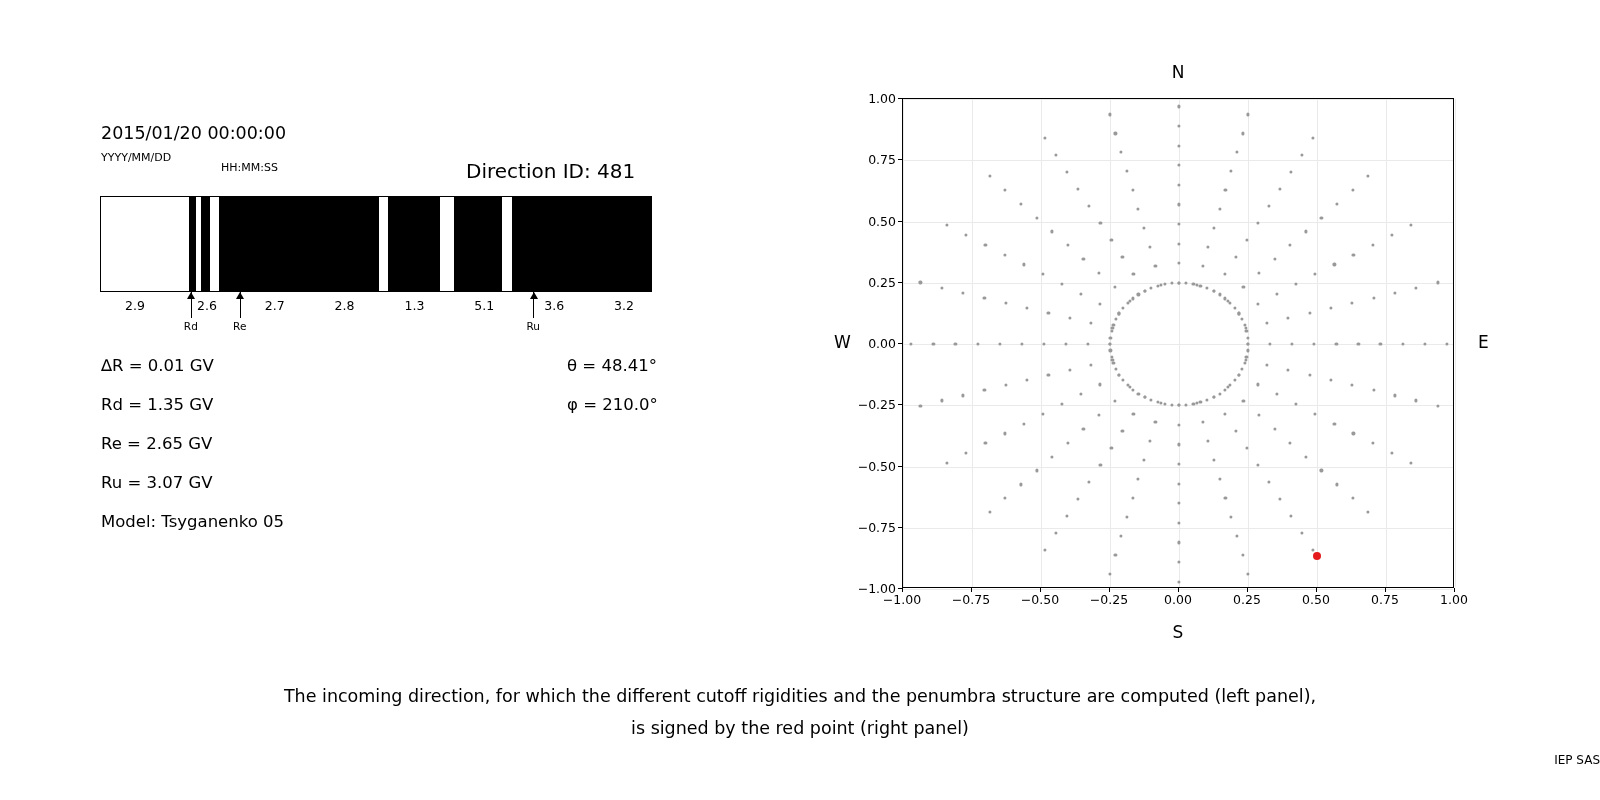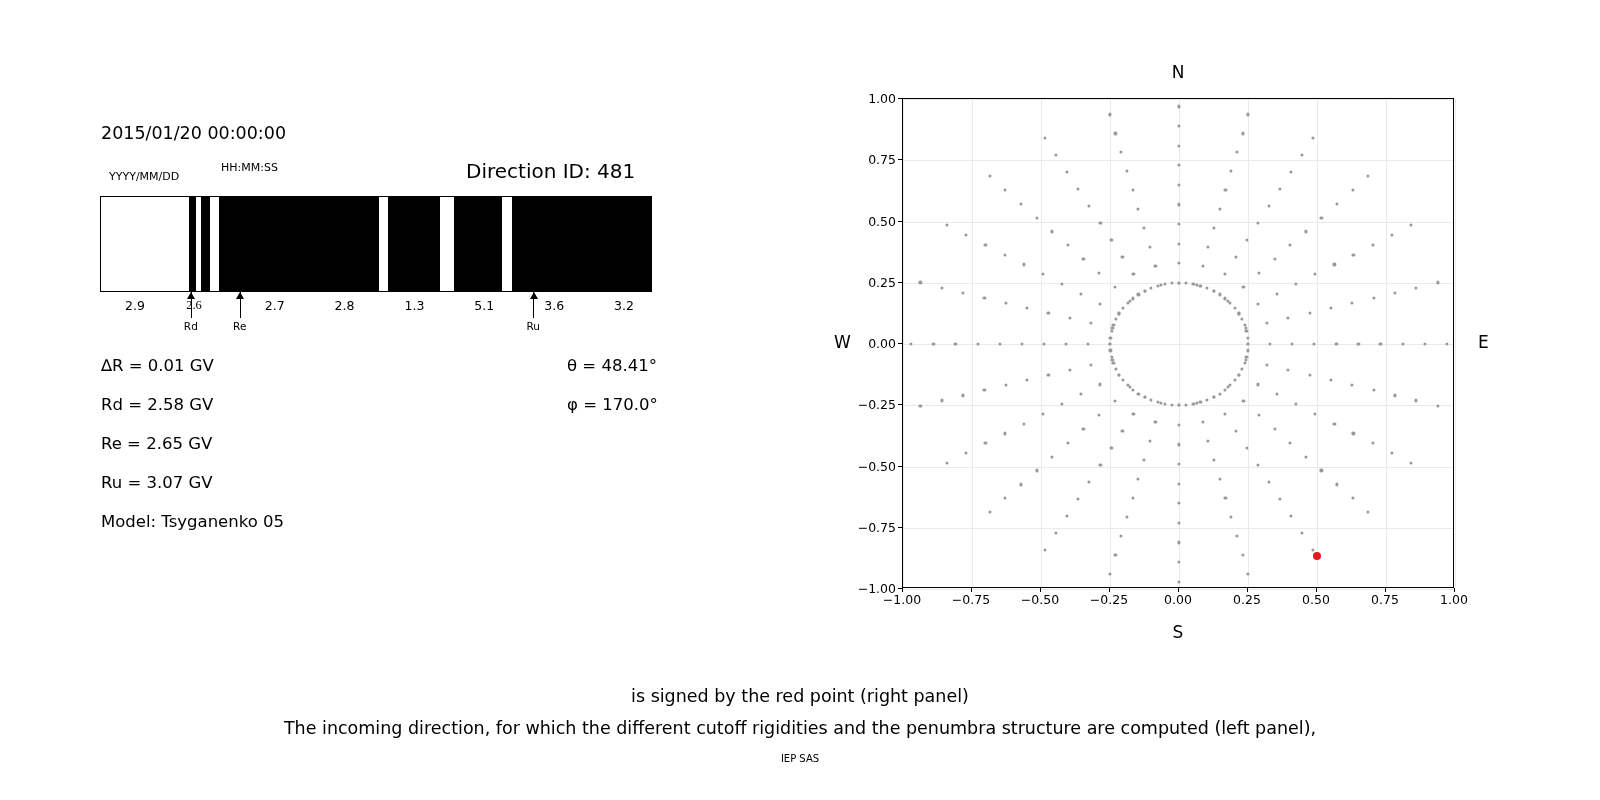--- a/index.html
+++ b/index.html
@@ -28,24 +28,23 @@
     white-space: nowrap;
   }
   .datetime-line {
     position: absolute;
     left: 101px; top: 123px;
     font-size: 17.5px;
     white-space: nowrap;
   }
   .fmt-date {
     position: absolute;
-    left: 101px; top: 170px;
+    left: 101px; top: 151px;
     font-size: 11px;
     white-space: nowrap;
-    margin-left: 8px;
   }
   .fmt-time {
     position: absolute;
     left: 221px; top: 161px;
     font-size: 11px;
     white-space: nowrap;
   }
   .direction-id {
     position: absolute;
     left: 466px; top: 159px;
@@ -199,22 +198,22 @@
     left: 0; top: 680px;
     width: 1600px;
     text-align: center;
     font-size: 17.5px;
     line-height: 32px;
   }
   #footer {
     position: absolute;
     left: 0; top: 753px;
     width: 1600px;
-    text-align: center;
-    font-size: 10px;
+    text-align: right;
+    font-size: 12px;
   }
 </style>
 </head>
 <body>
 
 <div class="abs" id="left-panel">
 
 
   <div class="datetime-line">2015/01/20 00:00:00</div>
 
@@ -230,43 +229,43 @@
         <div class="band" style="left: 99.5696px; width: 9.78228px;"></div>
         <div class="band" style="left: 118.435px; width: 159.311px;"></div>
         <div class="band" style="left: 286.83px; width: 51.7063px;"></div>
         <div class="band" style="left: 353.21px; width: 47.5139px;"></div>
         <div class="band" style="left: 410.506px; width: 141.494px;"></div>
       </div>
   </div>
 
   <div id="penumbra-axis">
       <div class="tick-label" style="left: 34.9367px;">2.9</div>
-      <div class="tick-label" style="left: 94px; font-family: Liberation Serif, serif;">2.6</div>
+      <div class="tick-label" style="left: 107px;">2.6</div>
       <div class="tick-label" style="left: 174.684px;">2.7</div>
       <div class="tick-label" style="left: 244.557px;">2.8</div>
       <div class="tick-label" style="left: 314.43px;">1.3</div>
       <div class="tick-label" style="left: 384.304px;">5.1</div>
       <div class="tick-label" style="left: 454.177px;">3.6</div>
       <div class="tick-label" style="left: 524.051px;">3.2</div>
       <div class="marker-arrow" style="left: 90.8354px;"></div>
       <div class="marker-label" style="left: 90.8354px;">Rd</div>
       <div class="marker-arrow" style="left: 139.747px;"></div>
       <div class="marker-label" style="left: 139.747px;">Re</div>
       <div class="marker-arrow" style="left: 433.215px;"></div>
       <div class="marker-label" style="left: 433.215px;">Ru</div>
     </div>
 
   <div class="param param-left" style="top:356px">∆R = 0.01 GV</div>
-  <div class="param param-left" style="top:395px">Rd = 2.58 GV</div>
+  <div class="param param-left" style="top:395px">Rd = 1.35 GV</div>
   <div class="param param-left" style="top:434px">Re = 2.65 GV</div>
   <div class="param param-left" style="top:473px">Ru = 3.07 GV</div>
   <div class="param param-left" style="top:512px">Model: Tsyganenko 05</div>
 
   <div class="param param-right" style="top:356px">θ = 48.41°</div>
-  <div class="param param-right" style="top:395px">φ = 170.0°</div>
+  <div class="param param-right" style="top:395px">φ = 210.0°</div>
 </div>
 
 <div class="abs" id="right-panel">
   <div id="plot-frame">
       <div class="gridline-v" style="left: 0px;"></div>
       <div class="gridline-v" style="left: 69px;"></div>
       <div class="gridline-v" style="left: 138px;"></div>
       <div class="gridline-v" style="left: 207px;"></div>
       <div class="gridline-v" style="left: 276px;"></div>
       <div class="gridline-v" style="left: 345px;"></div>
@@ -620,16 +619,16 @@
     <div class="ytick-mark" style="top: 241.75px;"></div>
     <div class="ytick" style="top: 180.5px;">0.50</div>
     <div class="ytick-mark" style="top: 180.5px;"></div>
     <div class="ytick" style="top: 119.25px;">0.75</div>
     <div class="ytick-mark" style="top: 119.25px;"></div>
     <div class="ytick" style="top: 58px;">1.00</div>
     <div class="ytick-mark" style="top: 58px;"></div>
   </div>
 
 <div id="caption">
+  <div>The incoming direction, for which the different cutoff rigidities and the penumbra structure are computed (left panel),</div>
   <div>is signed by the red point (right panel)</div>
-  <div>The incoming direction, for which the different cutoff rigidities and the penumbra structure are computed (left panel),</div>
 </div>
 <div id="footer">IEP SAS</div>
 
 </body></html>

